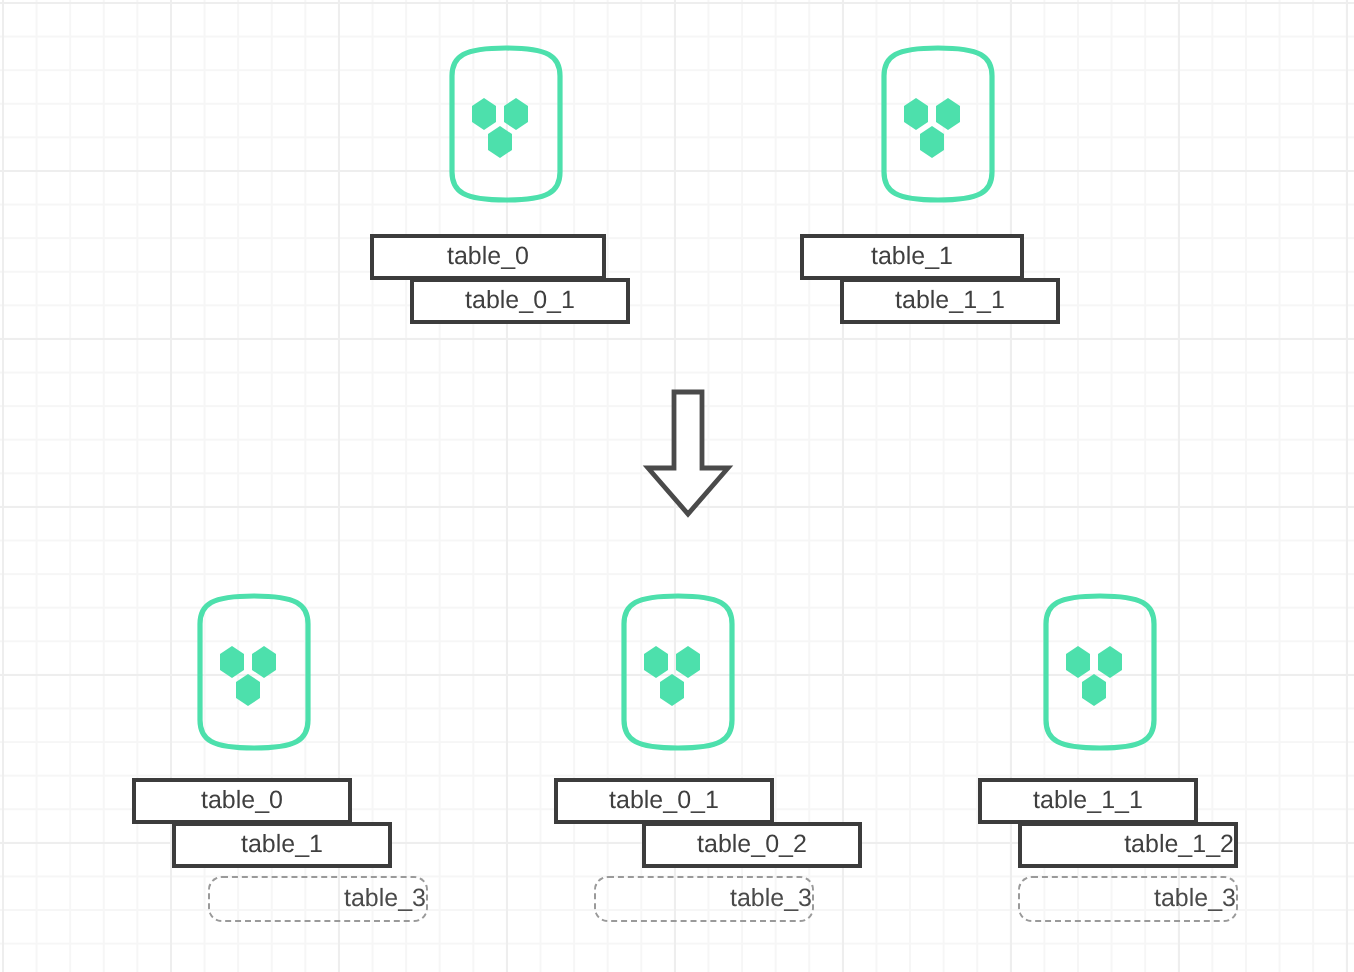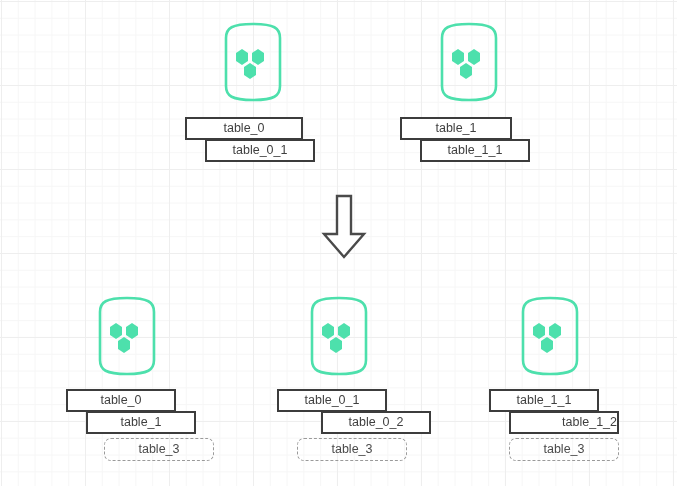--- a/index.html
+++ b/index.html
@@ -46,20 +46,21 @@
     white-space: nowrap;
   }
   .tbox.back  { z-index: 2; }
   .tbox.front { z-index: 3; }
   .tbox.dashed {
     border: 1px dashed #9a9a9a;
     border-radius: 7px;
     background: transparent;
     z-index: 1;
     color: #4a4a4a;
+    justify-content: flex-end;
   }
 
   
   .flow-arrow {
     position: absolute;
     width: 46px;
     height: 66px;
   }
   .flow-arrow svg { display: block; width: 100%; height: 100%; }
 

